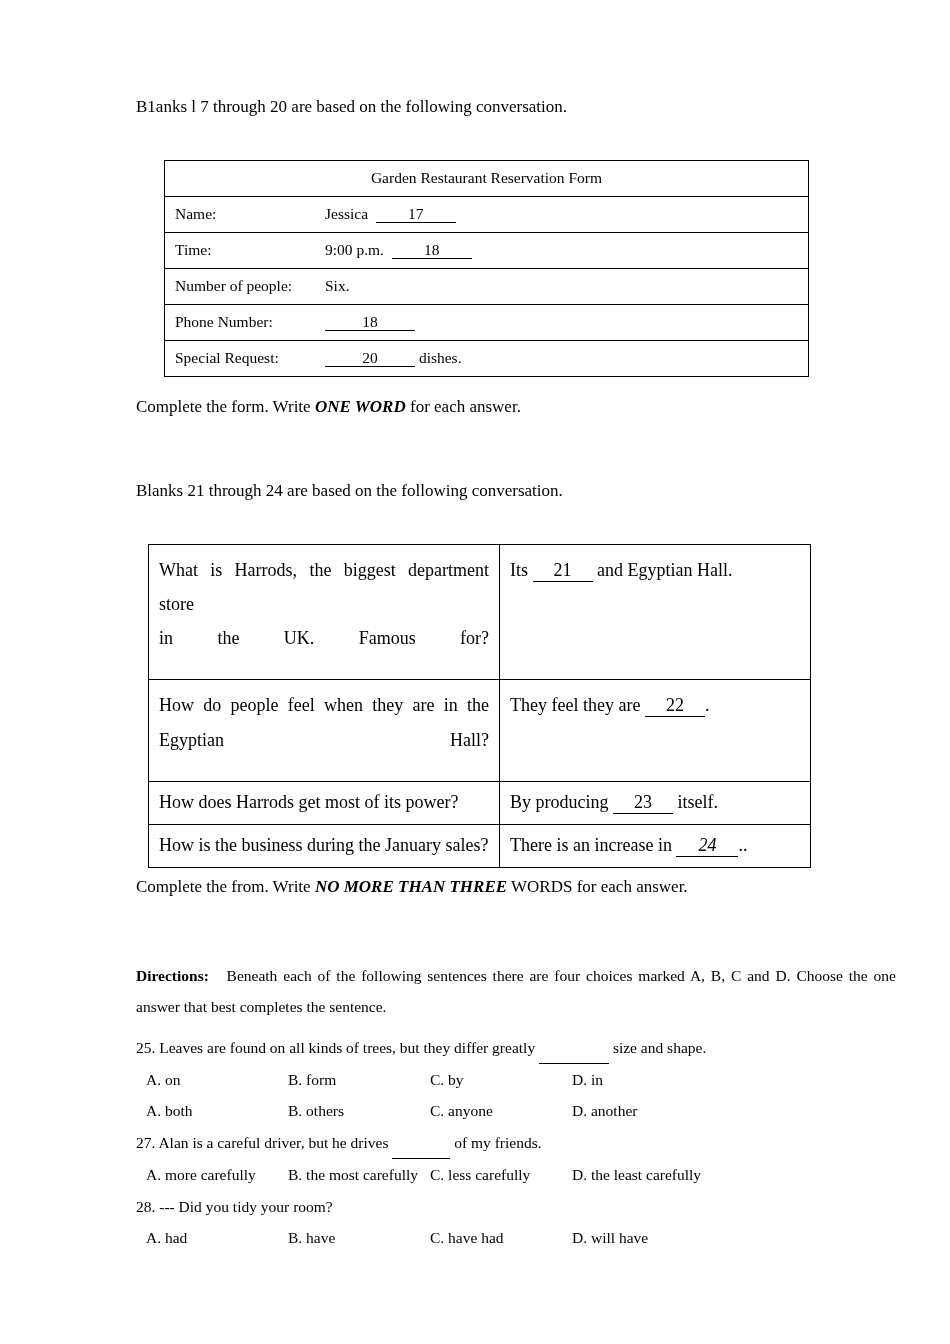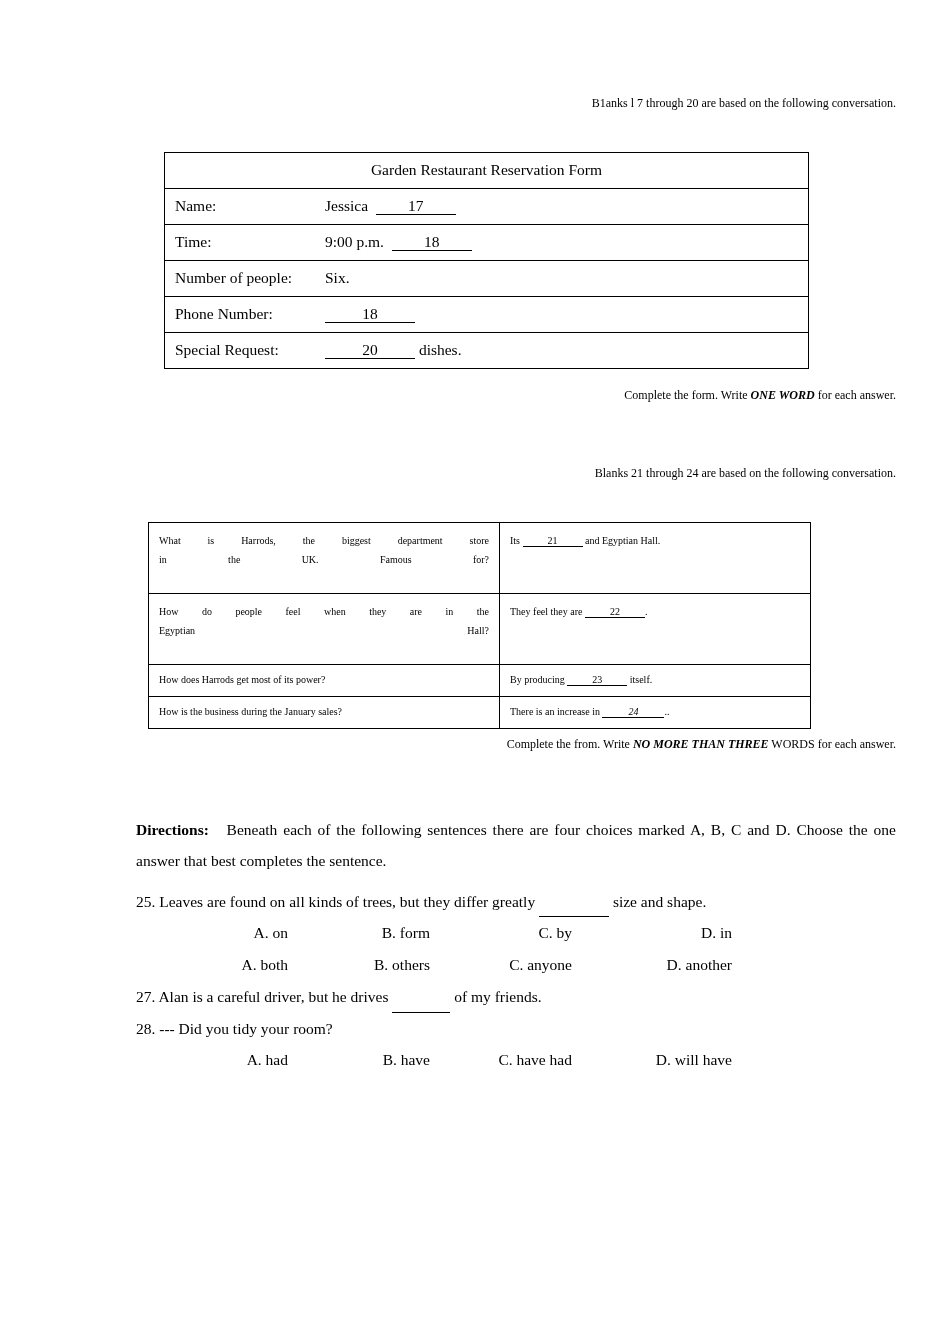--- a/index.html
+++ b/index.html
@@ -21,24 +21,23 @@
     padding: 0;
     box-sizing: border-box;
   }
   .content {
     position: absolute;
     left: 136px;
     top: 95px;
     width: 760px;
   }
   .para {
-    font-size: 12px;
+    font-size: 17px;
     line-height: 1.45;
     margin: 0 0 6px 0;
-    text-align: right;
   }
   .spacer-lg { height: 34px; }
   .spacer-md { height: 20px; }
   .spacer-sm { height: 10px; }
 
   
   .tbl1 {
     border-collapse: collapse;
     width: 645px;
     margin-left: 28px;
@@ -71,21 +70,21 @@
 
   
   .tbl2 {
     border-collapse: collapse;
     width: 620px;
     margin-left: 12px;
     table-layout: fixed;
   }
   .tbl2 td {
     border: 1px solid #000;
-    font-size: 10px;
+    font-size: 18px;
     padding: 8px 10px 24px 10px;
     vertical-align: top;
     line-height: 1.9;
   }
   .tbl2 td.q { width: 330px; text-align: justify; text-align-last: justify; }
   .tbl2 td.q.nojust { text-align: left; text-align-last: left; }
   .tbl2 td.a { width: 290px; line-height: 1.9; }
   .tbl2 tr.short td { line-height: 1.4; padding-top: 8px; padding-bottom: 9px; }
 
   .sec-title {
@@ -107,21 +106,21 @@
     margin: 0;
   }
   .q-line.indent { padding-left: 18px; }
   .opts {
     font-size: 15.5px;
     line-height: 2.05;
     margin: 0;
     padding-left: 10px;
     display: flex;
   }
-  .opts span { display: inline-block; text-align: right; }
+  .opts span { display: inline-block; }
   .op1 { width: 142px; }
   .op2 { width: 142px; }
   .op3 { width: 142px; }
   .op4 { width: 160px; }
 
   .fillblank {
     display: inline-block;
     border-bottom: 1px solid #000;
     vertical-align: bottom;
   }
@@ -239,20 +238,26 @@
     </div>
 
     <div class="opts">
       <span class="op1">A. both</span>
       <span class="op2">B. others</span>
       <span class="op3">C. anyone</span>
       <span class="op4">D. another</span>
     </div>
 
     <p class="q-line"><span>27. Alan is a careful driver, but he drives </span><span class="fillblank fb58"></span><span> of my friends.</span></p>
+    <div class="opts">
+      <span class="op1">A. more carefully</span>
+      <span class="op2">B. the most carefully</span>
+      <span class="op3">C. less carefully</span>
+      <span class="op4">D. the least carefully</span>
+    </div>
 
     <p class="q-line">28. --- Did you tidy your room?</p>
     <div class="opts">
       <span class="op1">A. had</span>
       <span class="op2">B. have</span>
       <span class="op3">C. have had</span>
       <span class="op4">D. will have</span>
     </div>
 
   </div>

